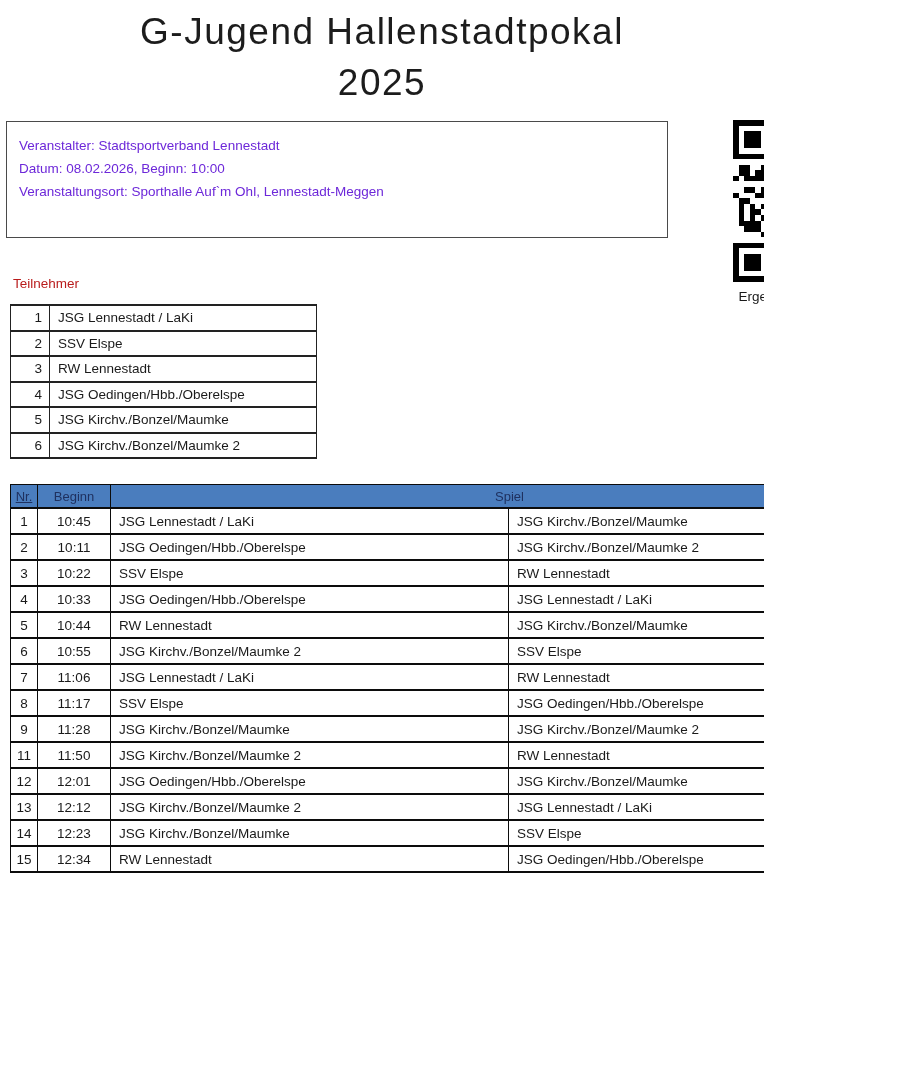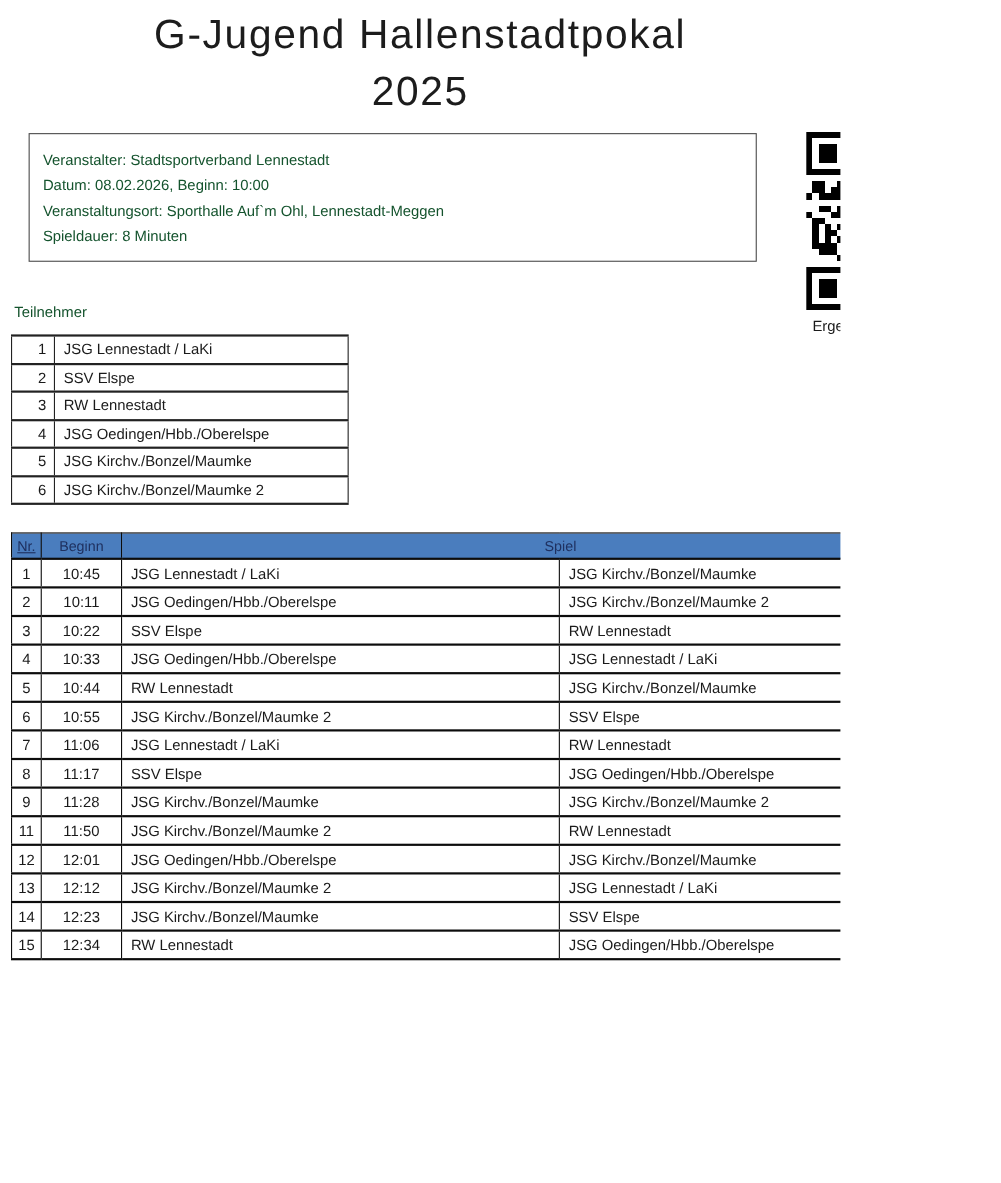--- a/index.html
+++ b/index.html
@@ -4,30 +4,30 @@
 <style>
   html,body{margin:0;padding:0;background:#fff;}
   .page{
     position:relative;width:764px;height:1075px;background:#ffffff;
     font-family:"Liberation Sans","DejaVu Sans",sans-serif;color:#1a1a1a;overflow:hidden;
   }
   
   .title{position:absolute;top:6px;left:0;width:100%;text-align:center;
     font-size:37px;line-height:51px;font-weight:300;letter-spacing:1.5px;color:#1c1c1c;}
   
-  .info-box{position:absolute;left:26px;top:121px;width:662px;height:117px;
+  .info-box{position:absolute;left:6px;top:121px;width:662px;height:117px;
     border:1px solid #4a4a4a;box-sizing:border-box;padding:12px 12px 0 12px;
-    font-size:13.5px;color:#14532d;background:#fff;}
+    font-size:13.5px;color:#6d28d9;background:#fff;}
   .info-line{line-height:23px;white-space:nowrap;}
   
   .qr-wrap{position:absolute;left:714px;top:120px;width:200px;text-align:center;}
   .qr-svg{width:162px;height:162px;display:block;margin:0 auto;shape-rendering:crispEdges;}
   .qr-caption{margin-top:7px;font-size:13.5px;color:#1a1a1a;white-space:nowrap;}
   
-  .participants-heading{position:absolute;left:13px;top:276px;font-size:13.5px;color:#14532d;}
+  .participants-heading{position:absolute;left:13px;top:276px;font-size:13.5px;color:#b91c1c;}
   table.participants{position:absolute;left:10px;top:304px;width:307px;
     border-collapse:collapse;table-layout:fixed;font-size:13.5px;}
   table.participants td{border:1px solid #222;border-top-width:2px;border-bottom-width:2px;height:21.5px;
     overflow:hidden;white-space:nowrap;}
   table.participants td.p-nr{width:30px;text-align:right;padding-right:7px;}
   table.participants td.p-name{padding-left:8px;}
   
   table.schedule{position:absolute;left:10px;top:484px;width:898px;
     border-collapse:collapse;table-layout:fixed;font-size:13.5px;}
   table.schedule th{height:20px;font-weight:400;font-size:13px;
@@ -45,21 +45,20 @@
 
   <div class="title">
     <div>G-Jugend Hallenstadtpokal</div>
     <div>2025</div>
   </div>
 
   <div class="info-box" id="info-box">
       <div class="info-line">Veranstalter: Stadtsportverband Lennestadt</div>
       <div class="info-line">Datum: 08.02.2026, Beginn: 10:00</div>
       <div class="info-line">Veranstaltungsort: Sporthalle Auf`m Ohl, Lennestadt-Meggen</div>
-      <div class="info-line">Spieldauer: 8 Minuten</div>
     </div>
 
   <div class="qr-wrap">
     <svg id="qr" class="qr-svg" viewBox="0 0 29 29">
         <g fill="#000000">
           <rect x="0" y="0" width="1" height="1"></rect>
           <rect x="1" y="0" width="1" height="1"></rect>
           <rect x="2" y="0" width="1" height="1"></rect>
           <rect x="3" y="0" width="1" height="1"></rect>
           <rect x="4" y="0" width="1" height="1"></rect>

